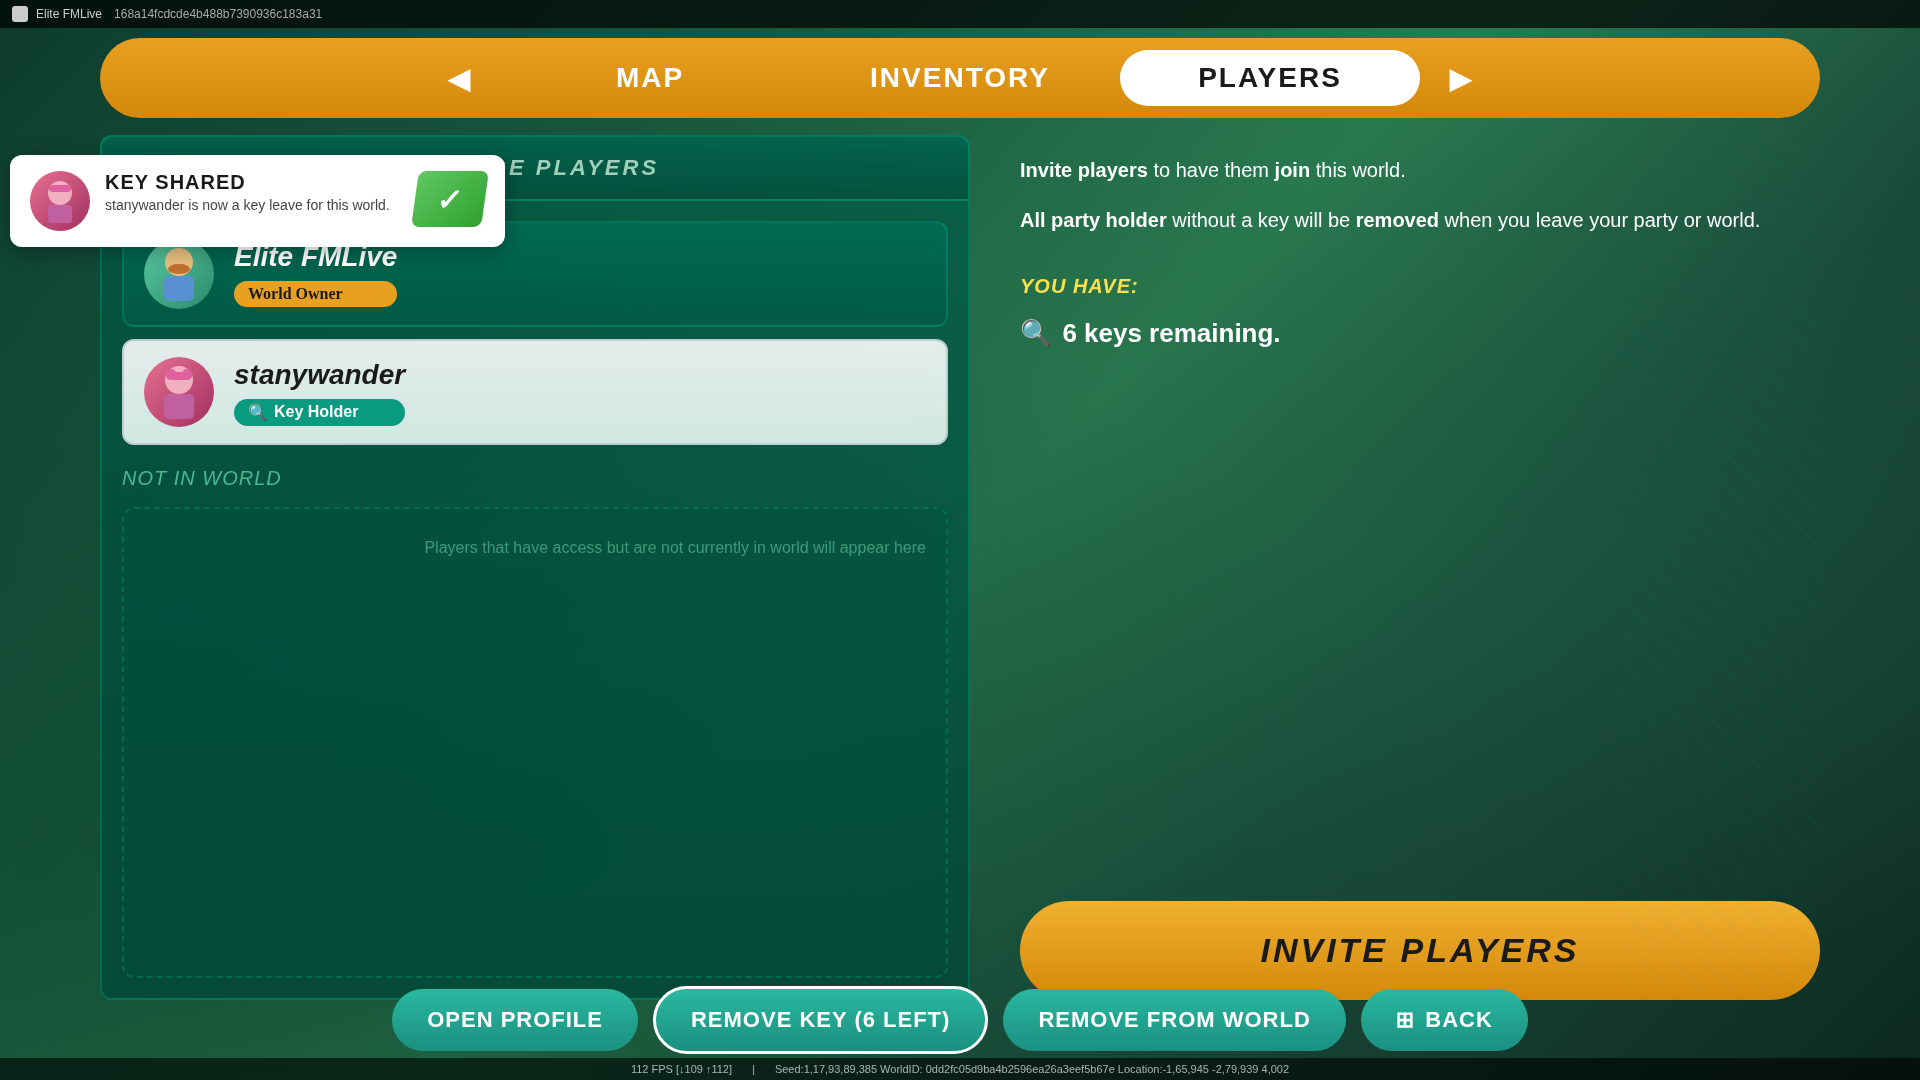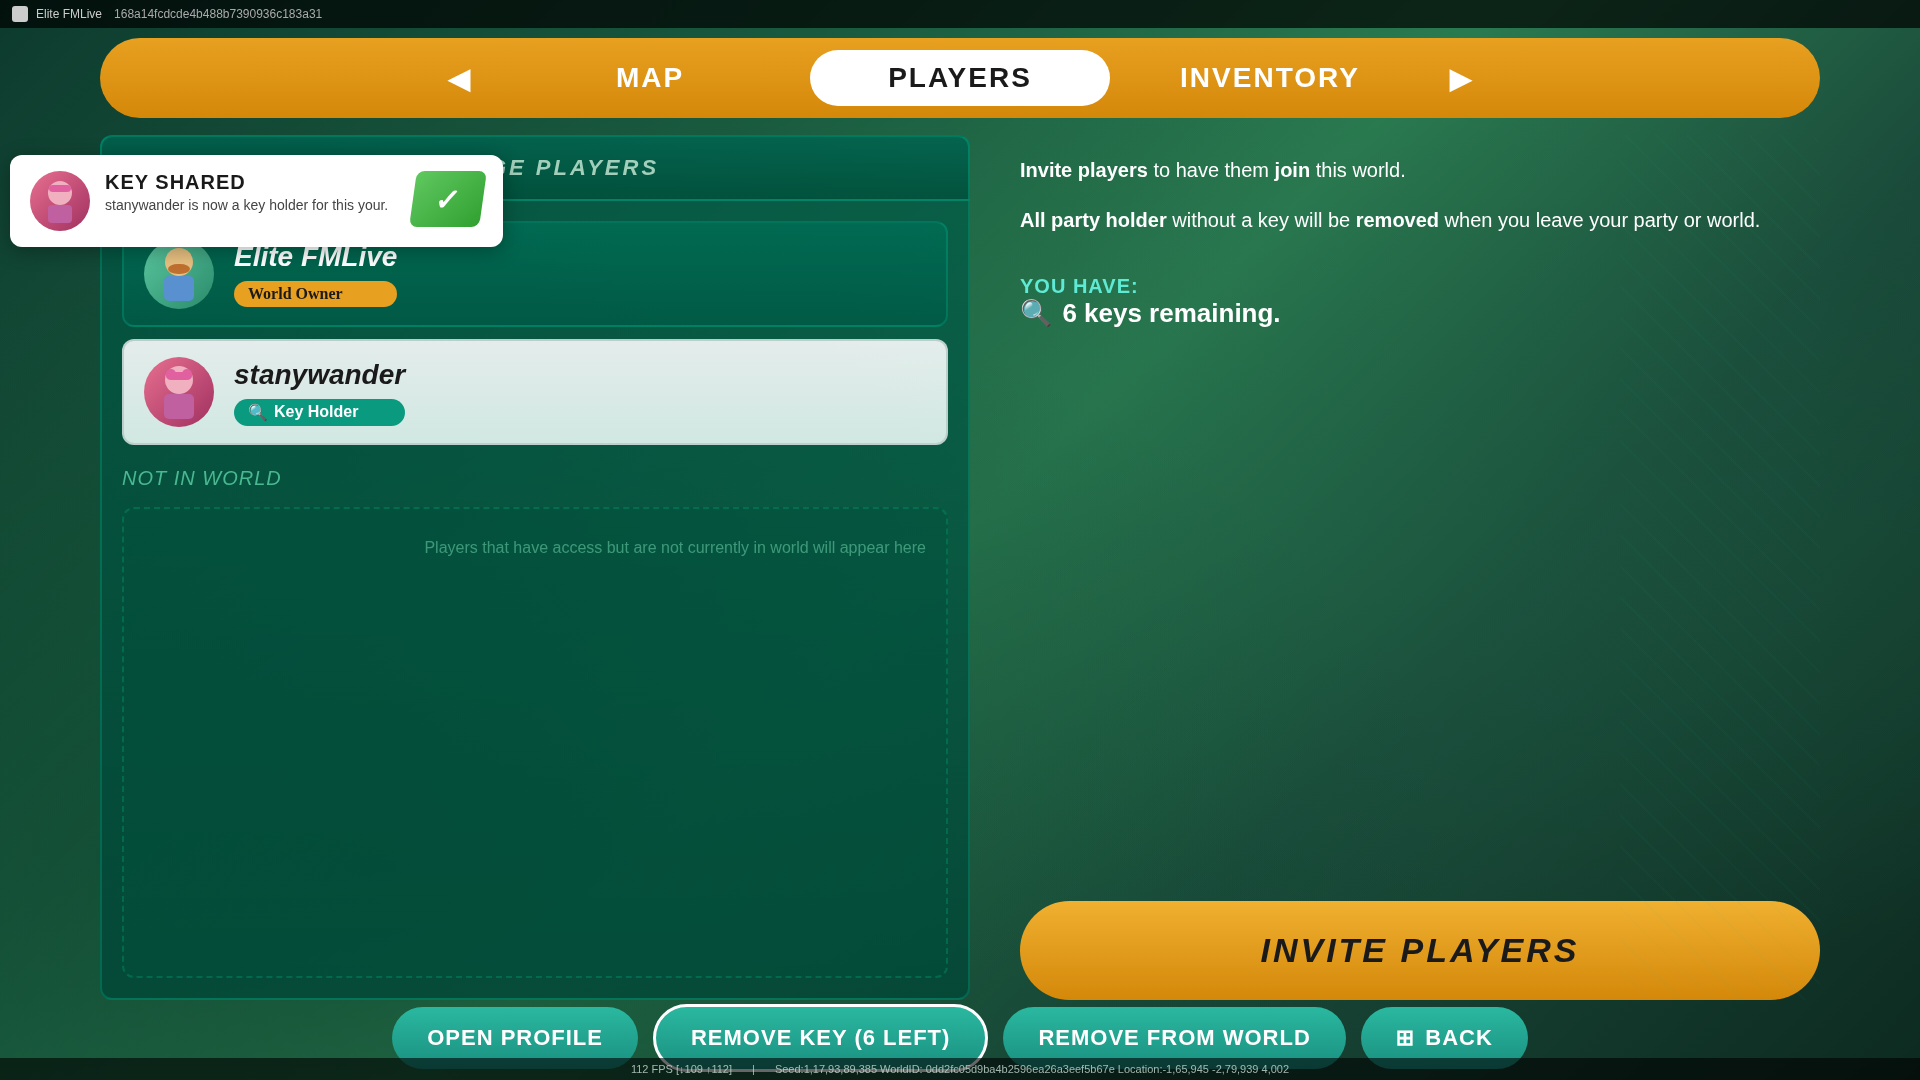--- a/index.html
+++ b/index.html
@@ -264,23 +264,24 @@
     .info-text strong {
       font-weight: 900;
     }
 
     .keys-box {
       margin-top: 20px;
     }
     .you-have-label {
       font-size: 20px;
       font-weight: 700;
-      color: #5eead4;
+      color: #fde047;
       letter-spacing: 1px;
-      margin-bottom: 0;
+      margin-bottom: 20px;
+      font-style: italic;
     }
     .keys-count {
       display: flex;
       align-items: center;
       gap: 10px;
       font-size: 26px;
       font-weight: 900;
       color: white;
     }
 
@@ -295,21 +296,21 @@
       color: #1a1a1a;
       cursor: pointer;
       text-align: center;
       font-style: italic;
       margin-top: auto;
     }
 
     
     .bottom-bar {
       position: absolute;
-      bottom: 8px;
+      bottom: 26px;
       left: 100px;
       right: 100px;
       display: flex;
       gap: 15px;
       align-items: center;
       justify-content: center;
       z-index: 10;
     }
 
     .action-btn {
@@ -426,22 +427,22 @@
 
 <div class="top-bar">
   <div class="top-bar-icon"></div>
   <span class="top-bar-text">Elite FMLive</span>
   <span class="top-bar-text" style="margin-left:12px; color:#aaa;">168a14fcdcde4b488b7390936c183a31</span>
 </div>
 
 <div class="nav-container">
   <div class="nav-arrow">◀</div>
   <div class="nav-tab inactive">MAP</div>
+  <div class="nav-tab inactive">INVENTORY</div>
   <div class="nav-tab active">PLAYERS</div>
-  <div class="nav-tab inactive">INVENTORY</div>
   <div class="nav-arrow">▶</div>
 </div>
 
 <div class="main-content">
 
   <div class="left-panel">
     <div class="manage-players-header">
       <span class="manage-players-title">MANAGE PLAYERS</span>
     </div>
     <div class="player-list">
@@ -519,21 +520,21 @@
 <div class="key-shared-notification">
   <div class="notif-avatar">
     <svg width="40" height="48" viewBox="0 0 40 48">
       <circle cx="20" cy="16" r="12" fill="#f0b0c0"></circle>
       <rect x="8" y="28" width="24" height="18" rx="4" fill="#c060a0"></rect>
       <rect x="9" y="8" width="22" height="7" rx="4" fill="#e060a0"></rect>
     </svg>
   </div>
   <div class="notif-text-area">
     <div class="notif-title">KEY SHARED</div>
-    <div class="notif-subtitle">stanywander is now a key holder for this your.</div>
+    <div class="notif-subtitle">stanywander is now a key leave for this world.</div>
   </div>
   <div style="position:relative; width:80px; height:60px; overflow:visible;">
     <div style="position:absolute; right:0; top:0; width:70px; height:56px; background:linear-gradient(135deg, #60c860, #30a030); border-radius:8px; transform:skewX(-8deg); display:flex; align-items:center; justify-content:center;">
       <span style="color:white; font-size:30px; font-weight:900;">✓</span>
     </div>
   </div>
 </div>
 
 <div class="bottom-bar">
   <button class="action-btn teal">OPEN PROFILE</button>

